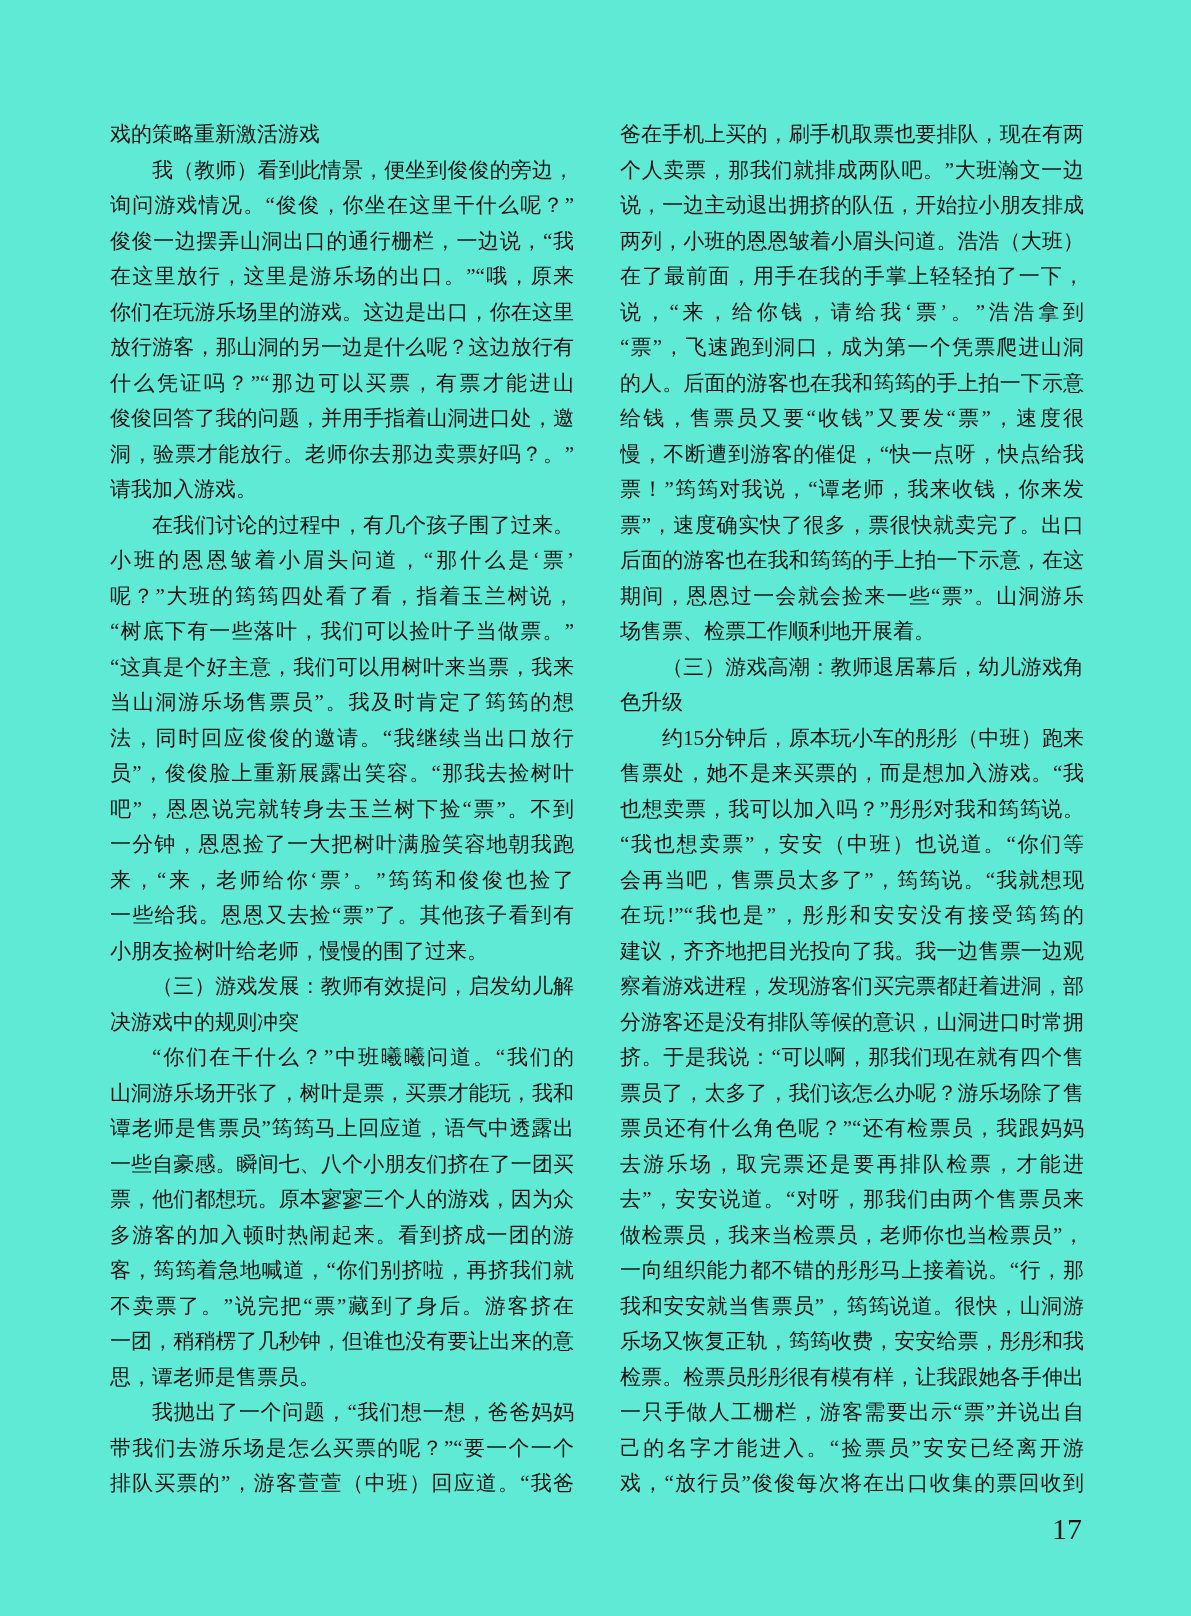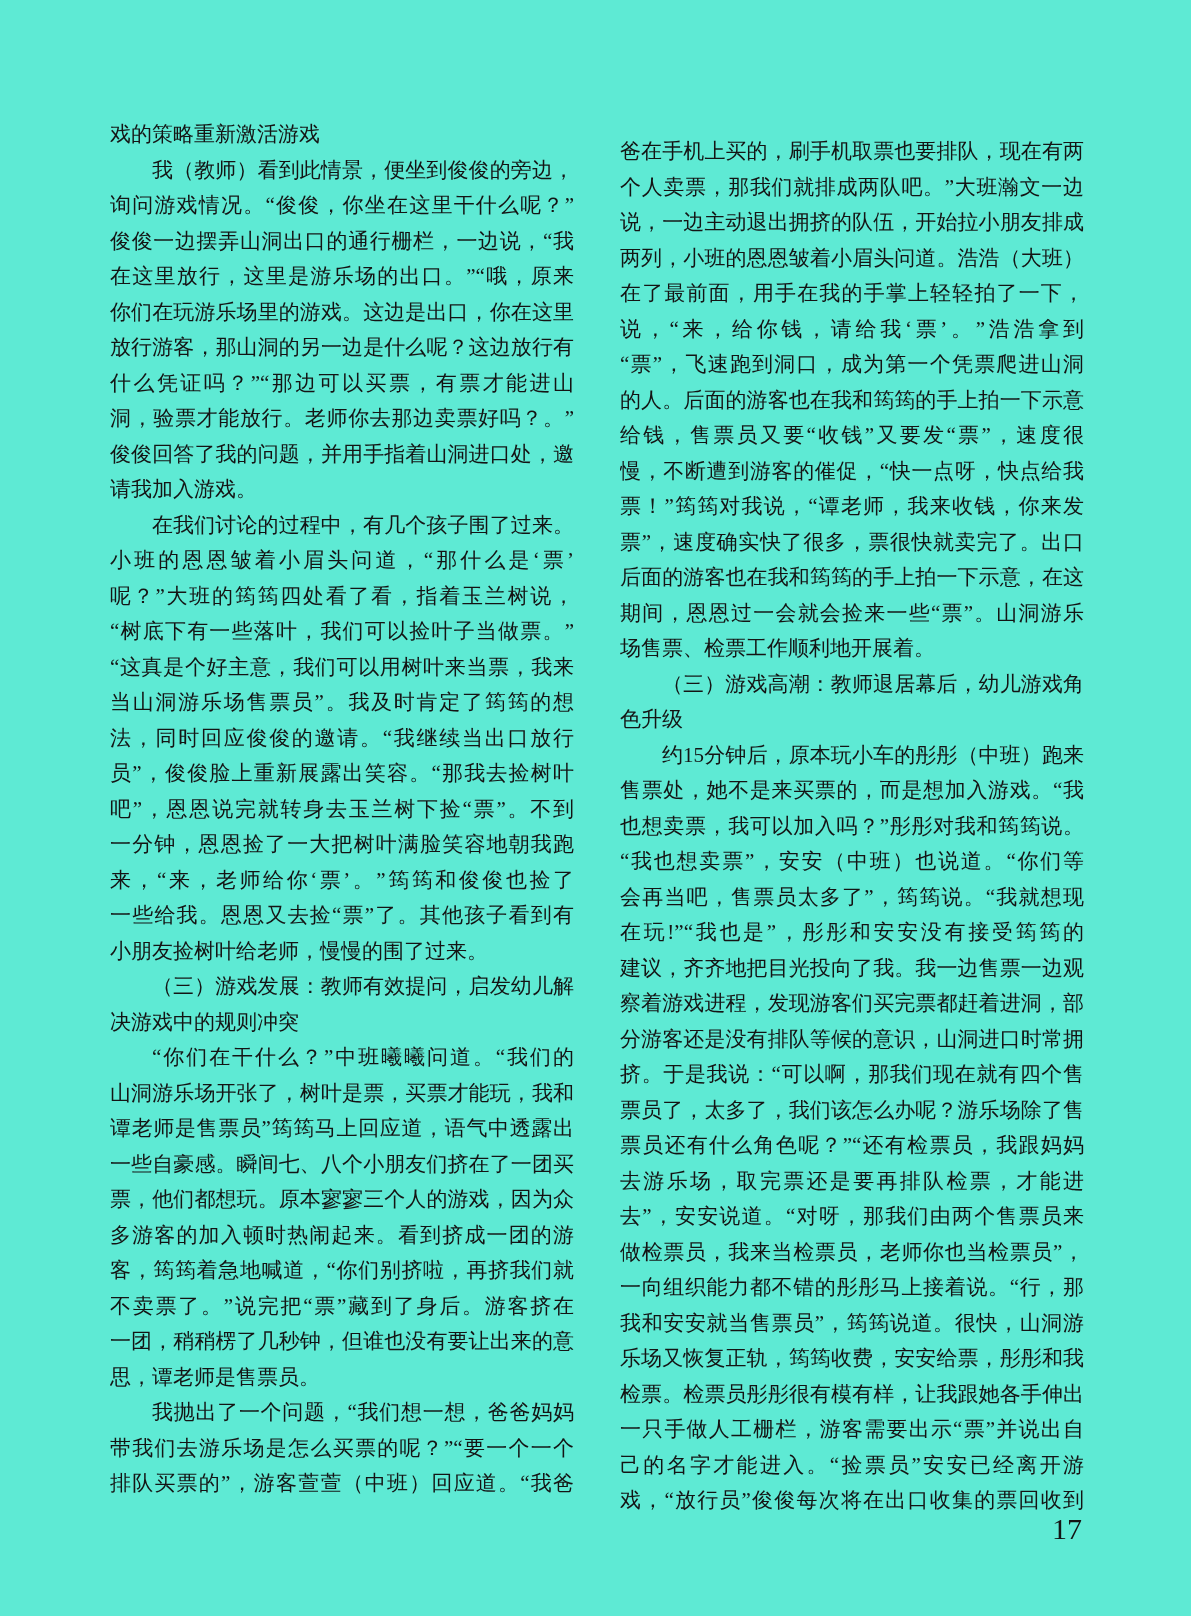--- a/index.html
+++ b/index.html
@@ -17,21 +17,21 @@
   .col {
     position: absolute;
     top: 117px;
     width: 464px;
     font-size: 21px;
     line-height: 35.5px;
     color: #141414;
     letter-spacing: 0;
   }
   .col-left  { left: 110px; }
-  .col-right { left: 620px; margin-top: 17px; }
+  .col-right { left: 620px; }
   .line {
     height: 35.5px;
     overflow: hidden;
     text-align: justify;
     text-align-last: justify;
   }
   .line.end  { text-align-last: left; }
   .line.para { text-indent: 42px; }
   .page-number {
     position: absolute;
@@ -49,22 +49,22 @@
 <div class="page">
   <div class="col col-left">
       <div class="line end">戏的策略重新激活游戏</div>
       <div class="line para">我（教师）看到此情景，便坐到俊俊的旁边，</div>
       <div class="line">询问游戏情况。“俊俊，你坐在这里干什么呢？”</div>
       <div class="line">俊俊一边摆弄山洞出口的通行栅栏，一边说，“我</div>
       <div class="line">在这里放行，这里是游乐场的出口。”“哦，原来</div>
       <div class="line">你们在玩游乐场里的游戏。这边是出口，你在这里</div>
       <div class="line">放行游客，那山洞的另一边是什么呢？这边放行有</div>
       <div class="line">什么凭证吗？”“那边可以买票，有票才能进山</div>
+      <div class="line">俊俊回答了我的问题，并用手指着山洞进口处，邀</div>
       <div class="line">洞，验票才能放行。老师你去那边卖票好吗？。”</div>
-      <div class="line">俊俊回答了我的问题，并用手指着山洞进口处，邀</div>
       <div class="line end">请我加入游戏。</div>
       <div class="line para">在我们讨论的过程中，有几个孩子围了过来。</div>
       <div class="line">小班的恩恩皱着小眉头问道，“那什么是‘票’</div>
       <div class="line">呢？”大班的筠筠四处看了看，指着玉兰树说，</div>
       <div class="line">“树底下有一些落叶，我们可以捡叶子当做票。”</div>
       <div class="line">“这真是个好主意，我们可以用树叶来当票，我来</div>
       <div class="line">当山洞游乐场售票员”。我及时肯定了筠筠的想</div>
       <div class="line">法，同时回应俊俊的邀请。“我继续当出口放行</div>
       <div class="line">员”，俊俊脸上重新展露出笑容。“那我去捡树叶</div>
       <div class="line">吧”，恩恩说完就转身去玉兰树下捡“票”。不到</div>

